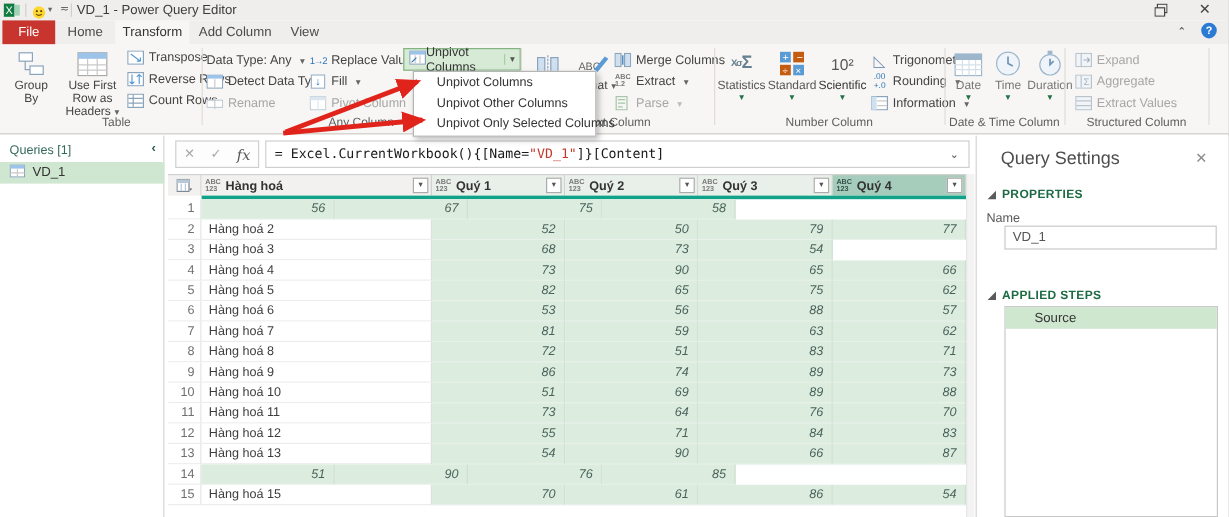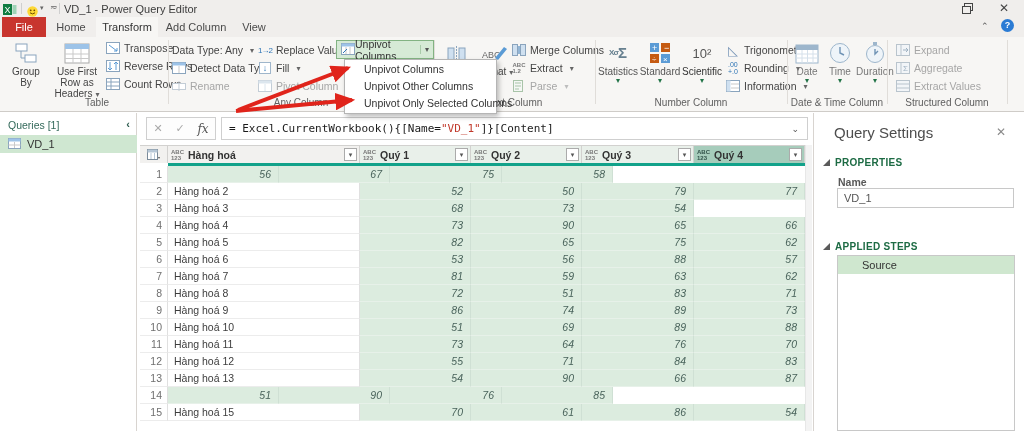--- a/index.html
+++ b/index.html
@@ -120,21 +120,21 @@
   .scrollstrip{ left:805px; top:145px; width:7px; height:286px; background:#f3f3f3; border-left:1px solid #e7e7e7; }
 
   
   .spanel{ left:813px; top:113px; width:211px; height:318px; background:#fff; border-left:1px solid #d8d4d0; }
   .sp-title{ position:absolute; left:20px; top:11px; font-size:15px; color:#4d4d4d; }
   .sp-close{ position:absolute; right:18px; top:12px; font-size:12px; color:#8a8a8a; }
   .sp-close::after{ content:"✕"; }
   .sp-sec{ position:absolute; left:9px; display:flex; align-items:center; gap:5px;
     font-size:10px; font-weight:bold; color:#1d6b44; letter-spacing:.3px; }
   .tri{ width:0; height:0; border-left:7px solid transparent; border-bottom:7px solid #5a5a5a; }
-  .sp-namelbl{ position:absolute; left:24px; top:63px; font-size:10.5px; color:#595959;font-weight:bold; }
+  .sp-namelbl{ position:absolute; left:8px; top:63px; font-size:10.5px; color:#595959; }
   .sp-input{ position:absolute; left:23px; top:75px; width:177px; height:20px; border:1px solid #c8c8c8;
     background:#fff; font-size:11px; color:#555; display:flex; align-items:center; padding-left:6px; }
   .sp-link{ position:absolute; left:42px; top:102px; font-size:11px; color:#2071b8;margin-top:48px; }
   .steps-box{ position:absolute; left:23px; top:142px; width:178px; height:176px; border:1px solid #c8c8c8; background:#fff; }
   .step-row{ height:18px; line-height:18px; padding-left:24px; font-size:11px; color:#333; background:#cfe7cf; }
 
   
   .arrows{ left:0; top:0; z-index:200; pointer-events:none; }
 </style>
 </head>

